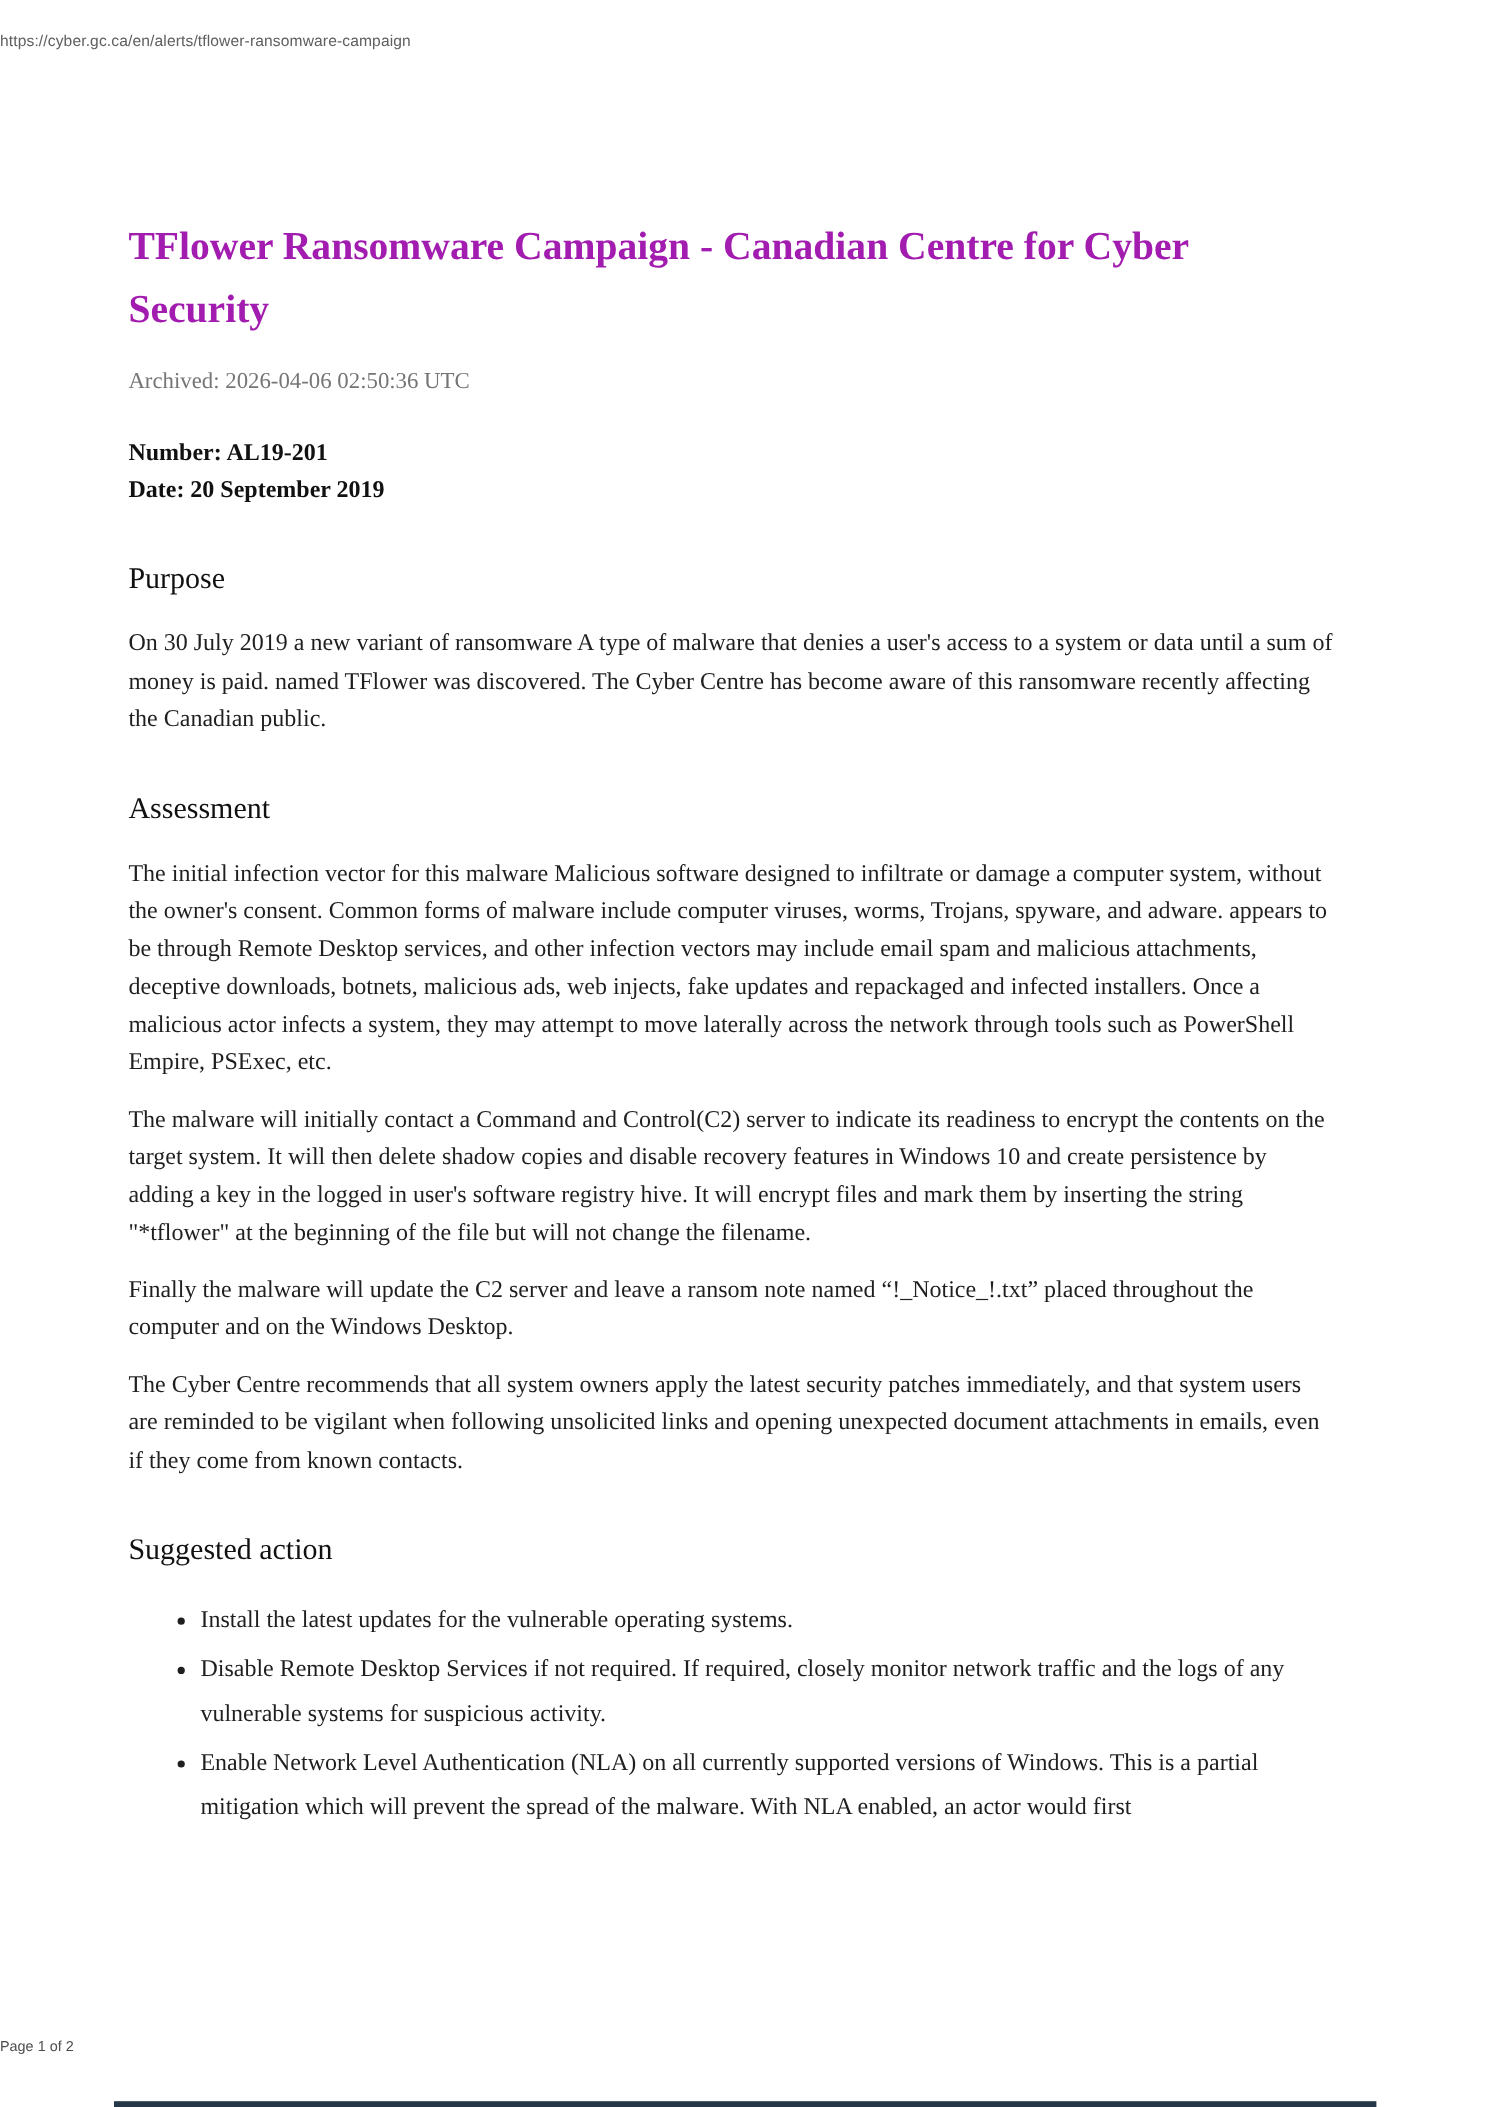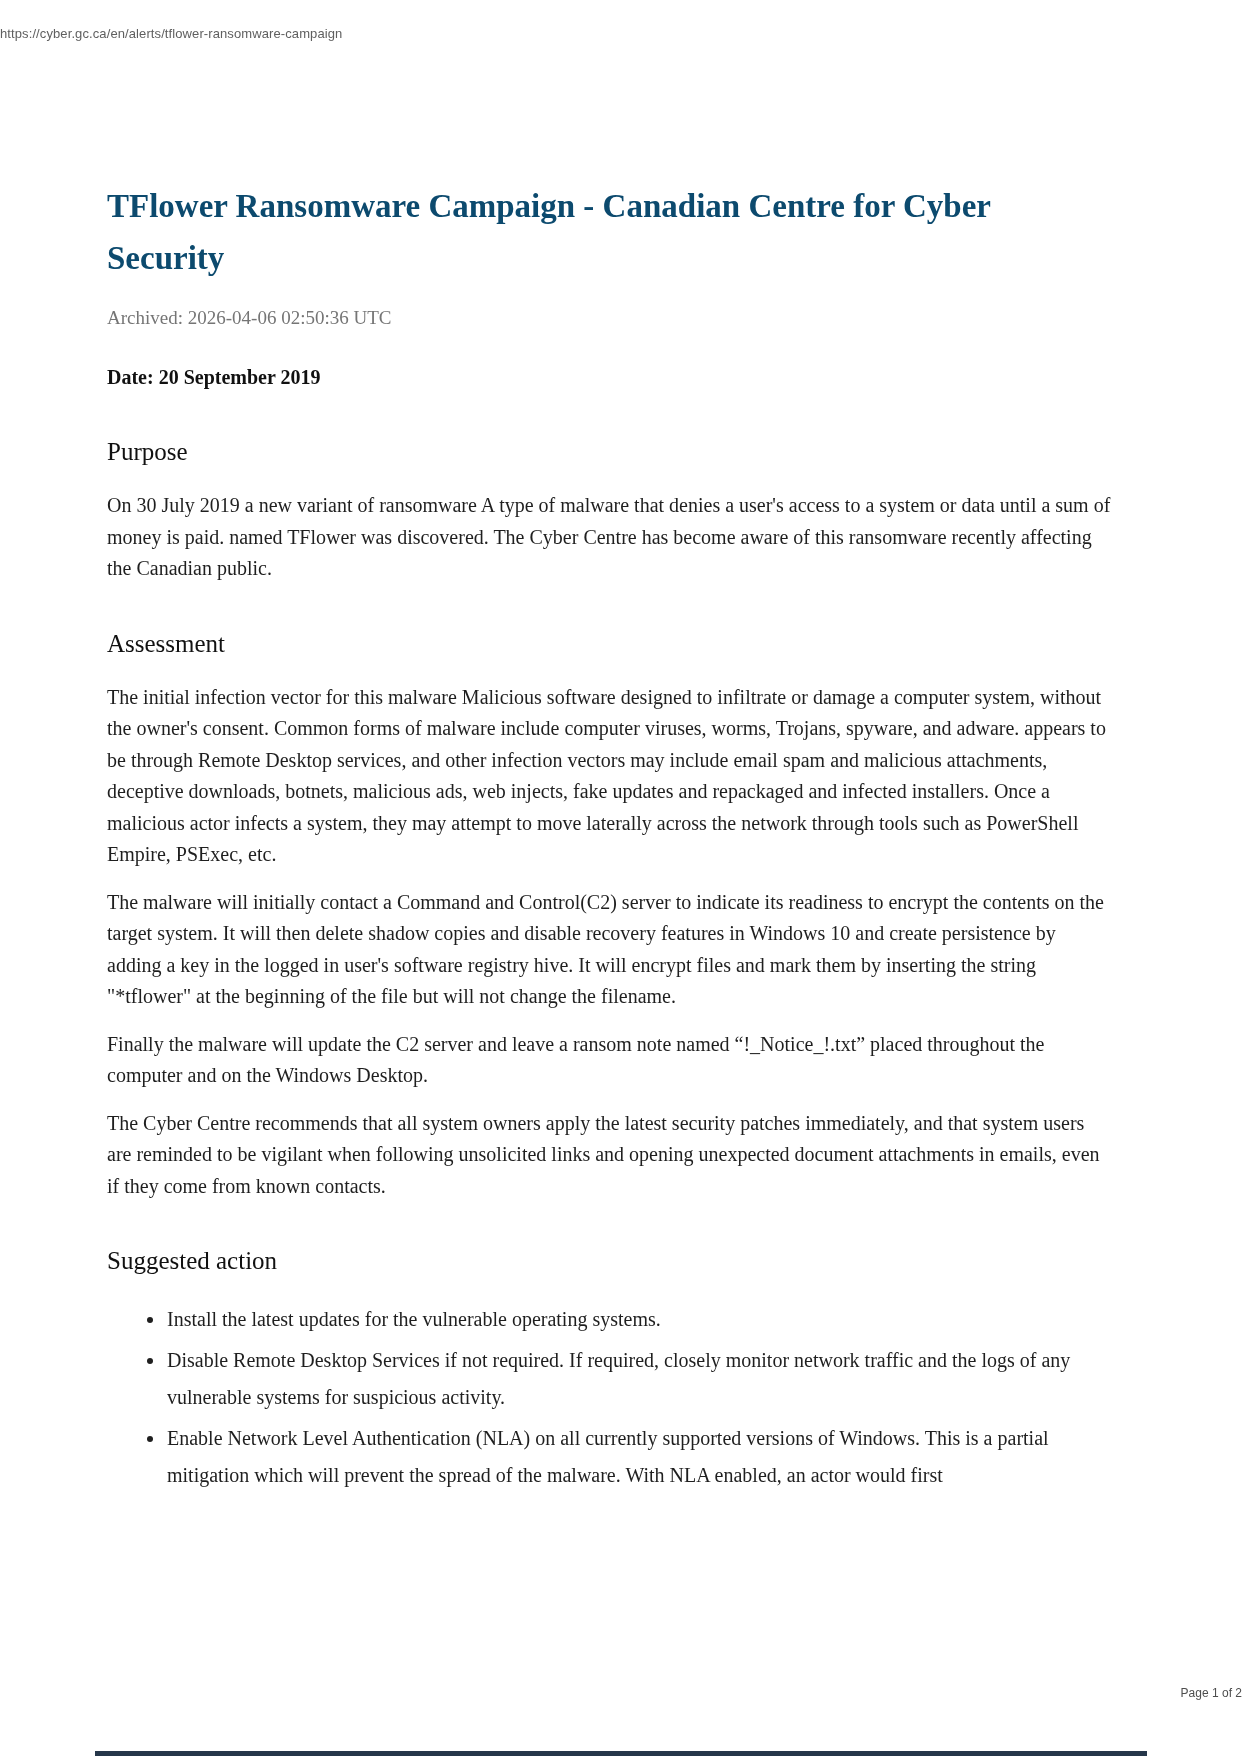--- a/index.html
+++ b/index.html
@@ -29,21 +29,21 @@
     left: 107px;
     top: 0;
     width: 1005px;
   }
   h1.doc-title {
     margin: 180px 0 0 0;
     max-width: 960px;
     font-size: 33px;
     font-weight: bold;
     line-height: 52px;
-    color: #0c4a6e;
+    color: #a21caf;
   }
   .archived {
     margin: 22px 0 0 0;
     font-size: 19px;
     line-height: 24px;
     color: #757575;
   }
   .meta {
     margin: 32px 0 0 0;
     font-size: 20px;
@@ -67,24 +67,24 @@
   ul.action-list {
     margin: 24px 0 0 0;
     padding: 0 0 0 55px;
     font-size: 20px;
     line-height: 37px;
     color: #1f1f1f;
   }
   ul.action-list li { margin: 4px; padding-left: 1px; }
   .page-footer {
     position: absolute;
-    bottom: 56px;
+    bottom: 44px;
     left: 0;
     width: 100%;
-    text-align: right;
+    text-align: left;
     font-family: "Liberation Sans", sans-serif;
     font-size: 12px;
     color: #4d4d4d;
   }
   .next-page-bar {
     position: absolute;
     bottom: 0;
     left: 95px;
     width: 1052px;
     height: 5px;
@@ -95,20 +95,21 @@
 
 <div class="url-header">https://cyber.gc.ca/en/alerts/tflower-ransomware-campaign</div>
 
 <div class="content">
 
   <h1 class="doc-title">TFlower Ransomware Campaign - Canadian Centre for Cyber Security</h1>
 
   <p class="archived">Archived: 2026-04-06 02:50:36 UTC</p>
 
   <div class="meta">
+    <div>Number: AL19-201</div>
     <div>Date: 20 September 2019</div>
   </div>
 
   <section>
     <h2 class="section-heading">Purpose</h2>
     <p class="body-para">On 30 July 2019 a new variant of ransomware A type of malware that denies a user's access to a system or data until a sum of money is paid. named TFlower was discovered. The Cyber Centre has become aware of this ransomware recently affecting the Canadian public.</p>
   </section>
 
   <section>
     <h2 class="section-heading">Assessment</h2>

